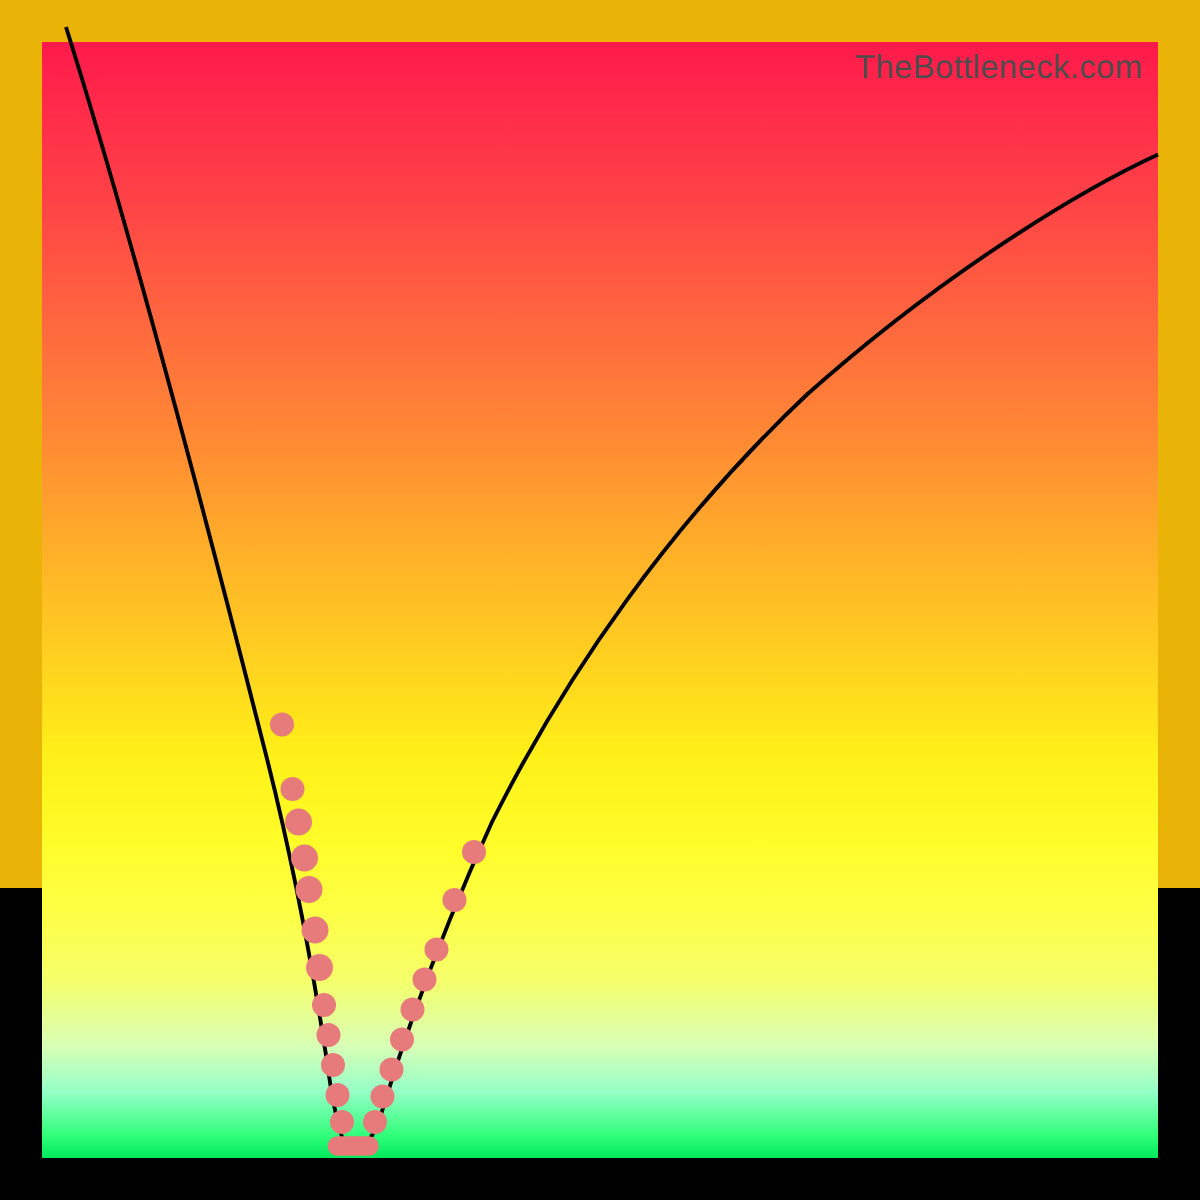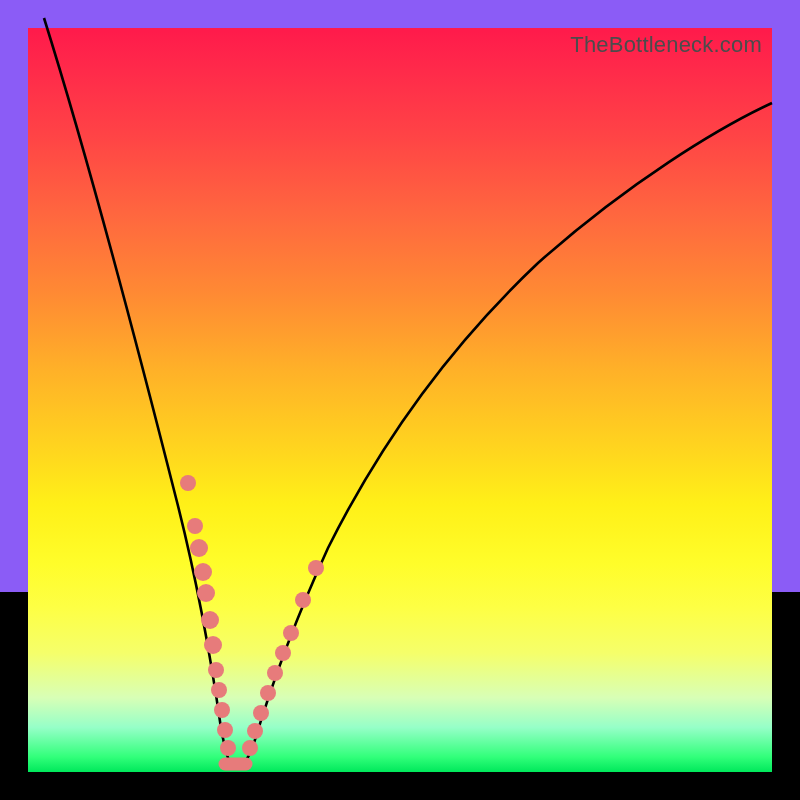--- a/index.html
+++ b/index.html
@@ -8,21 +8,21 @@
     width: 800px;
     height: 800px;
     overflow: hidden;
     background: #000;
     font-family: Arial, Helvetica, sans-serif;
   }
   .outer {
     position: relative;
     width: 800px;
     height: 592px;
-    background: #8b5cf6;
+    background: #eab308;
   }
   .plot {
     position: absolute;
     left: 28px;
     top: 28px;
     width: 744px;
     height: 744px;
     background: linear-gradient(to bottom,
       #ff1a4b 0%,
       #ff2b4a 6%,

